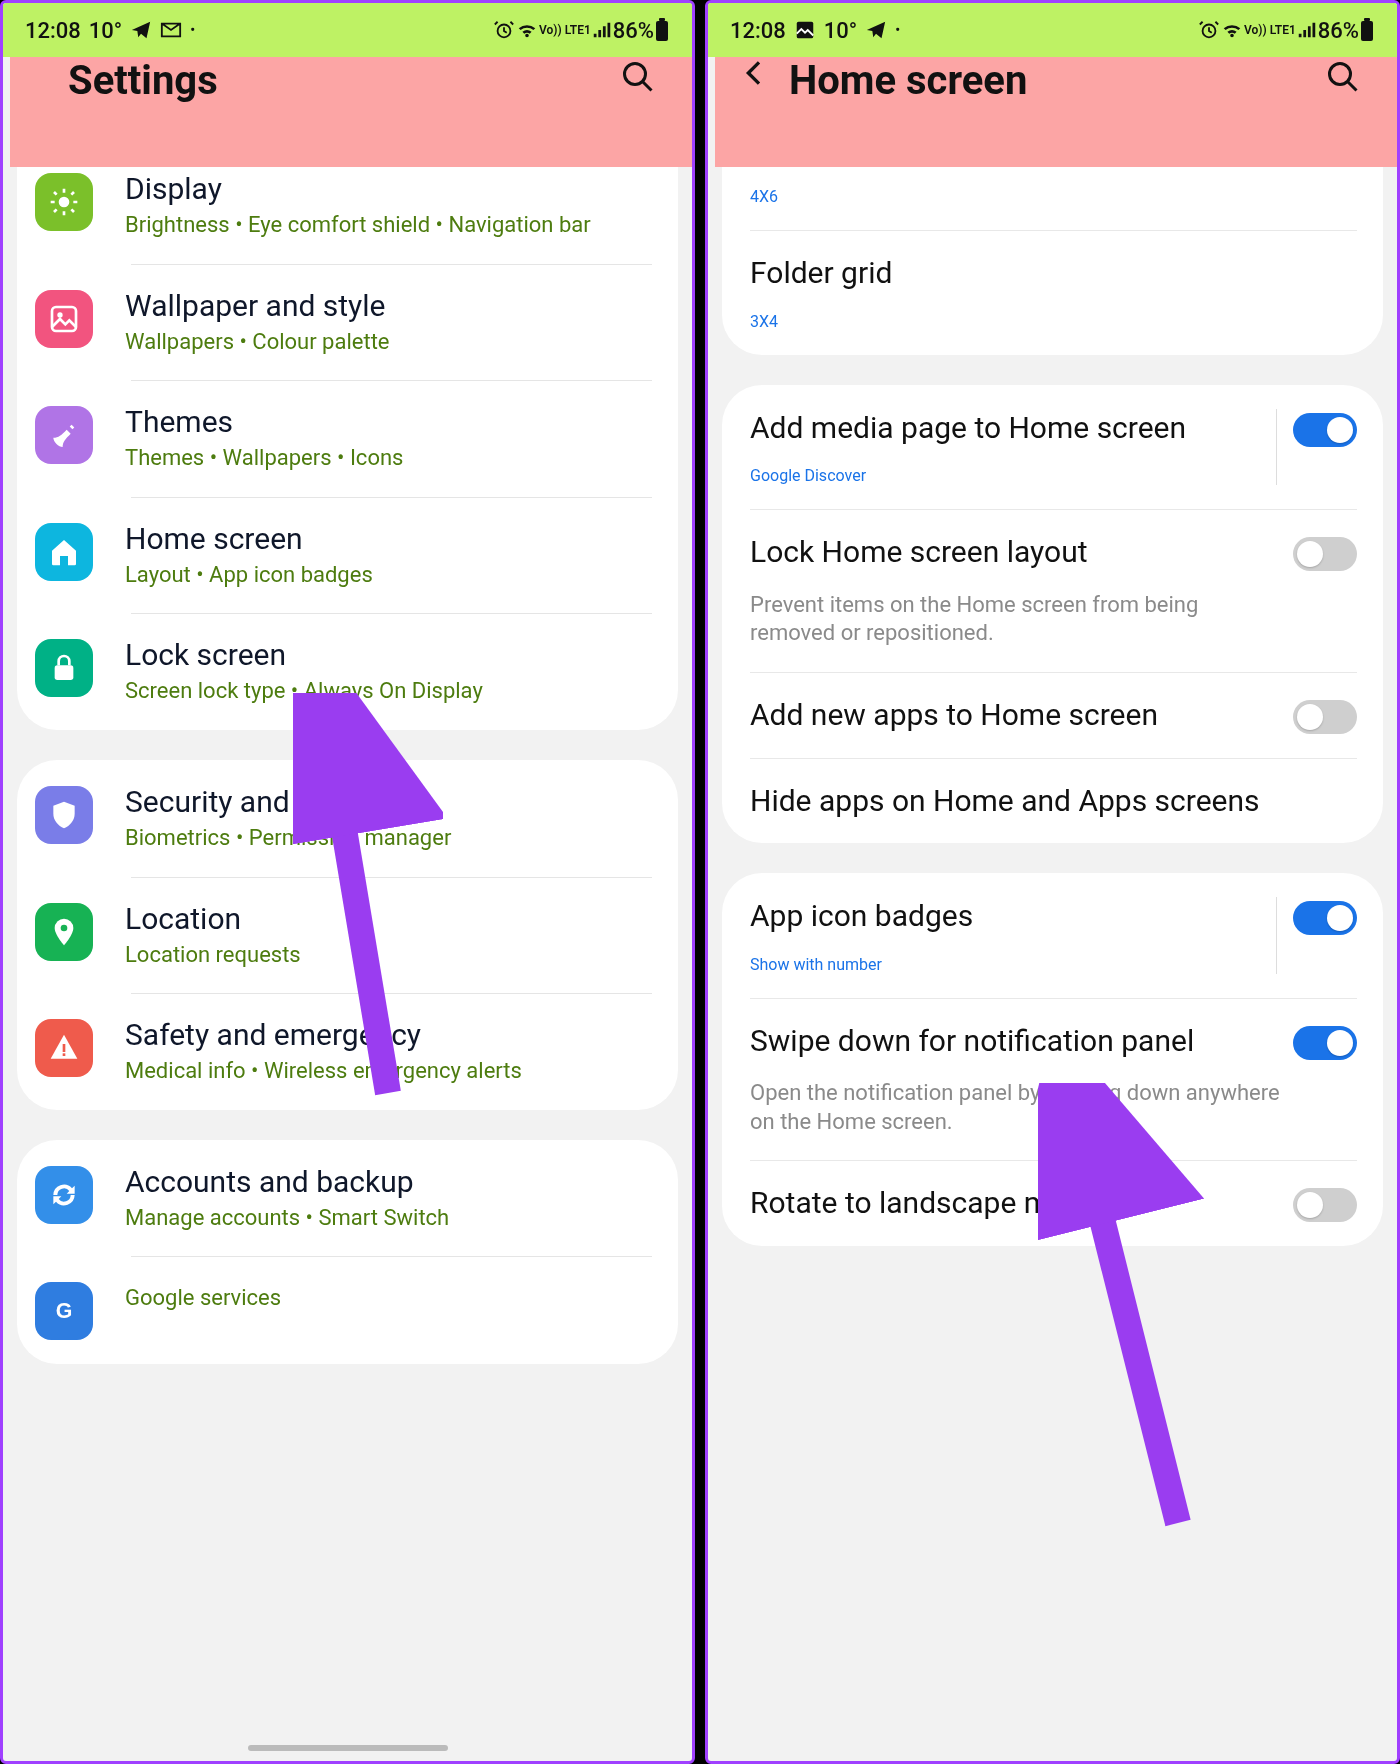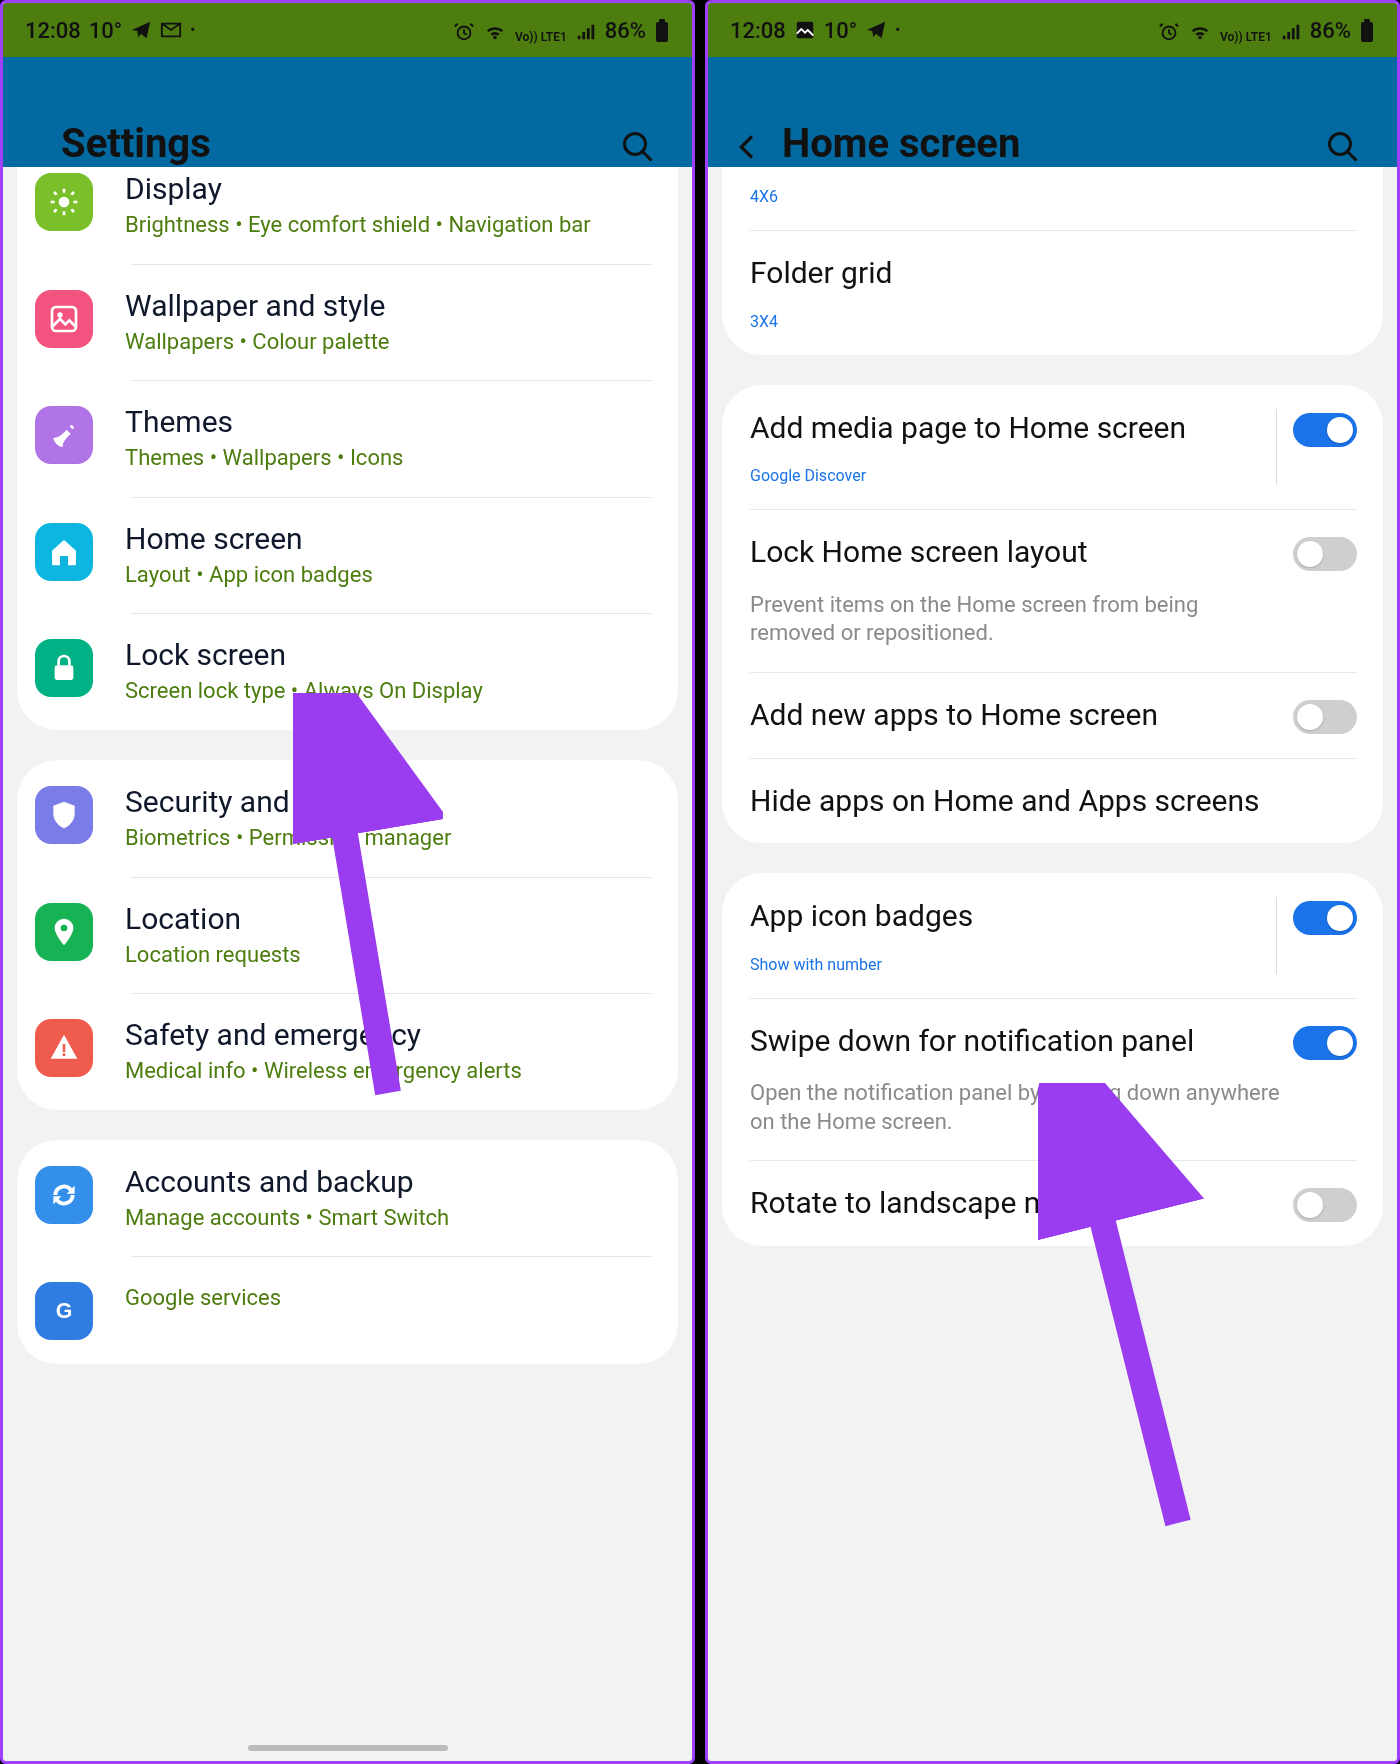--- a/index.html
+++ b/index.html
@@ -22,32 +22,33 @@
   }
   
   .statusbar {
     height: 54px;
     display: flex;
     align-items: center;
     padding: 0 22px;
     font-size: 22px;
     font-weight: 500;
     color: #111;
-    background: #4d7c0f;
+    background: #bef264;
   }
   .statusbar .sb-left { display: flex; align-items: center; gap: 8px; }
-  .statusbar .sb-right { margin-left: auto; display: flex; align-items: flex-end; gap: 8px; }
+  .statusbar .sb-right { margin-left: auto; display: flex; align-items: center; gap: 0; }
   .sb-ico { display: inline-flex; align-items: center; }
   
   .titlebar {
     height: 110px;
     display: flex;
-    align-items: flex-end;
+    align-items: flex-start;
     padding: 0 34px 0 24px;
-    background: #0369a1;
+    background: #fca5a5;
+    margin-left: 7px;
   }
   .titlebar .back { margin-right: 18px; }
   .titlebar h1 { font-size: 40px; font-weight: 700; color: #111; flex: 1; }
   .titlebar h1.with-indent { margin-left: 34px; }
   .search-ico { width: 40px; height: 40px; display: flex; align-items: center; justify-content: center; }
   
   .scrollbody { flex: 1; overflow: hidden; position: relative; }
   .card {
     background: #fff;
     border-radius: 40px;

